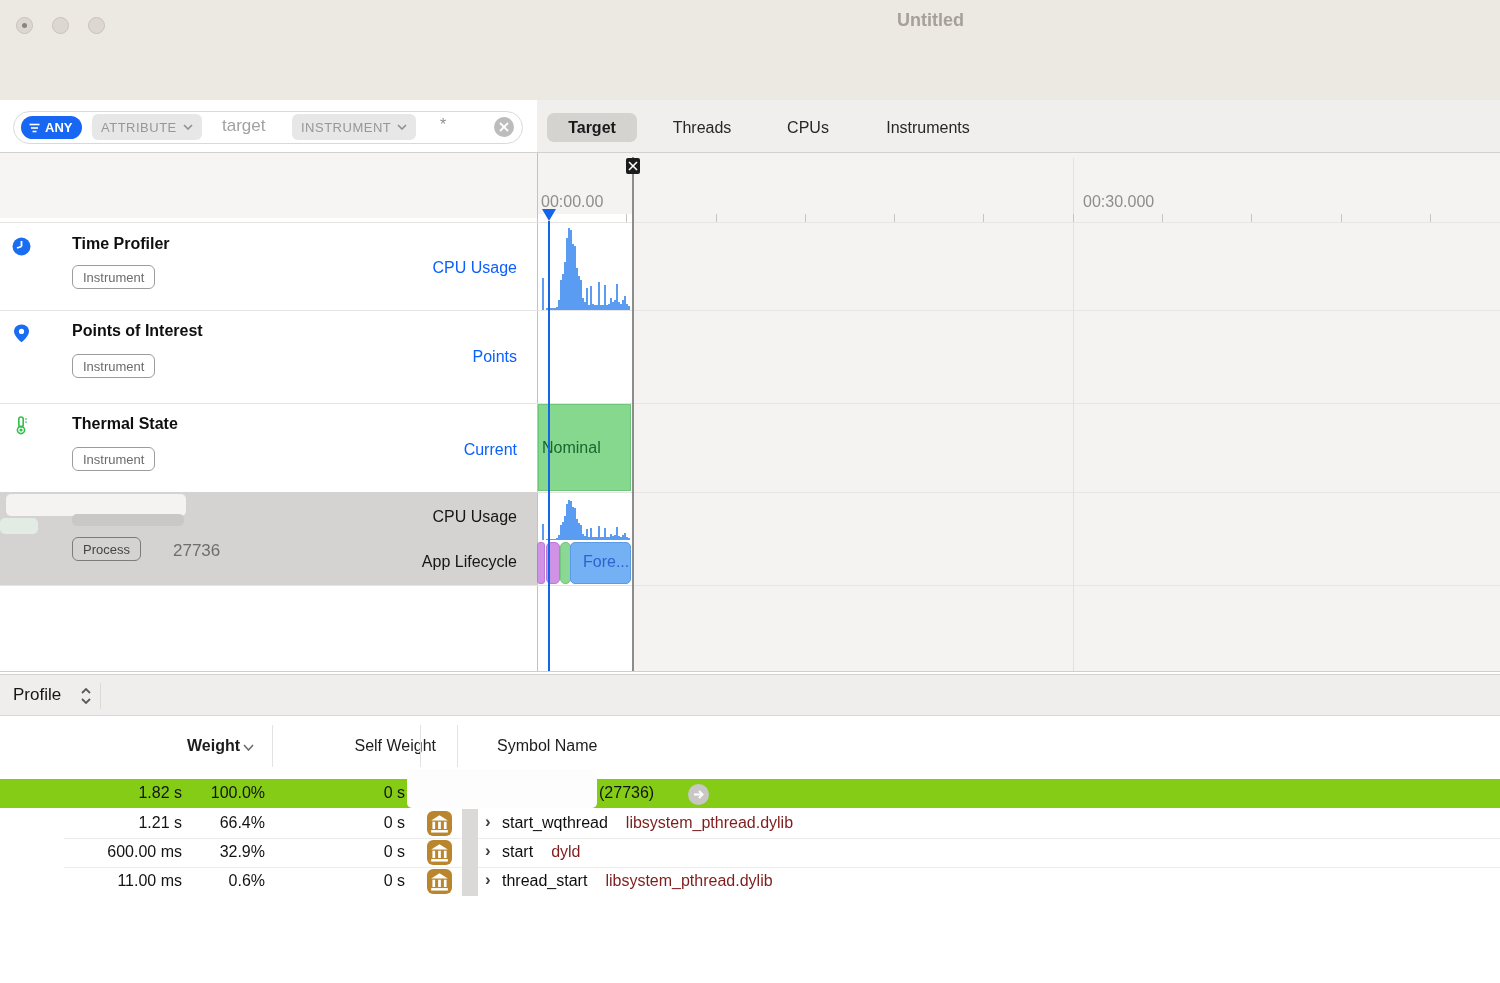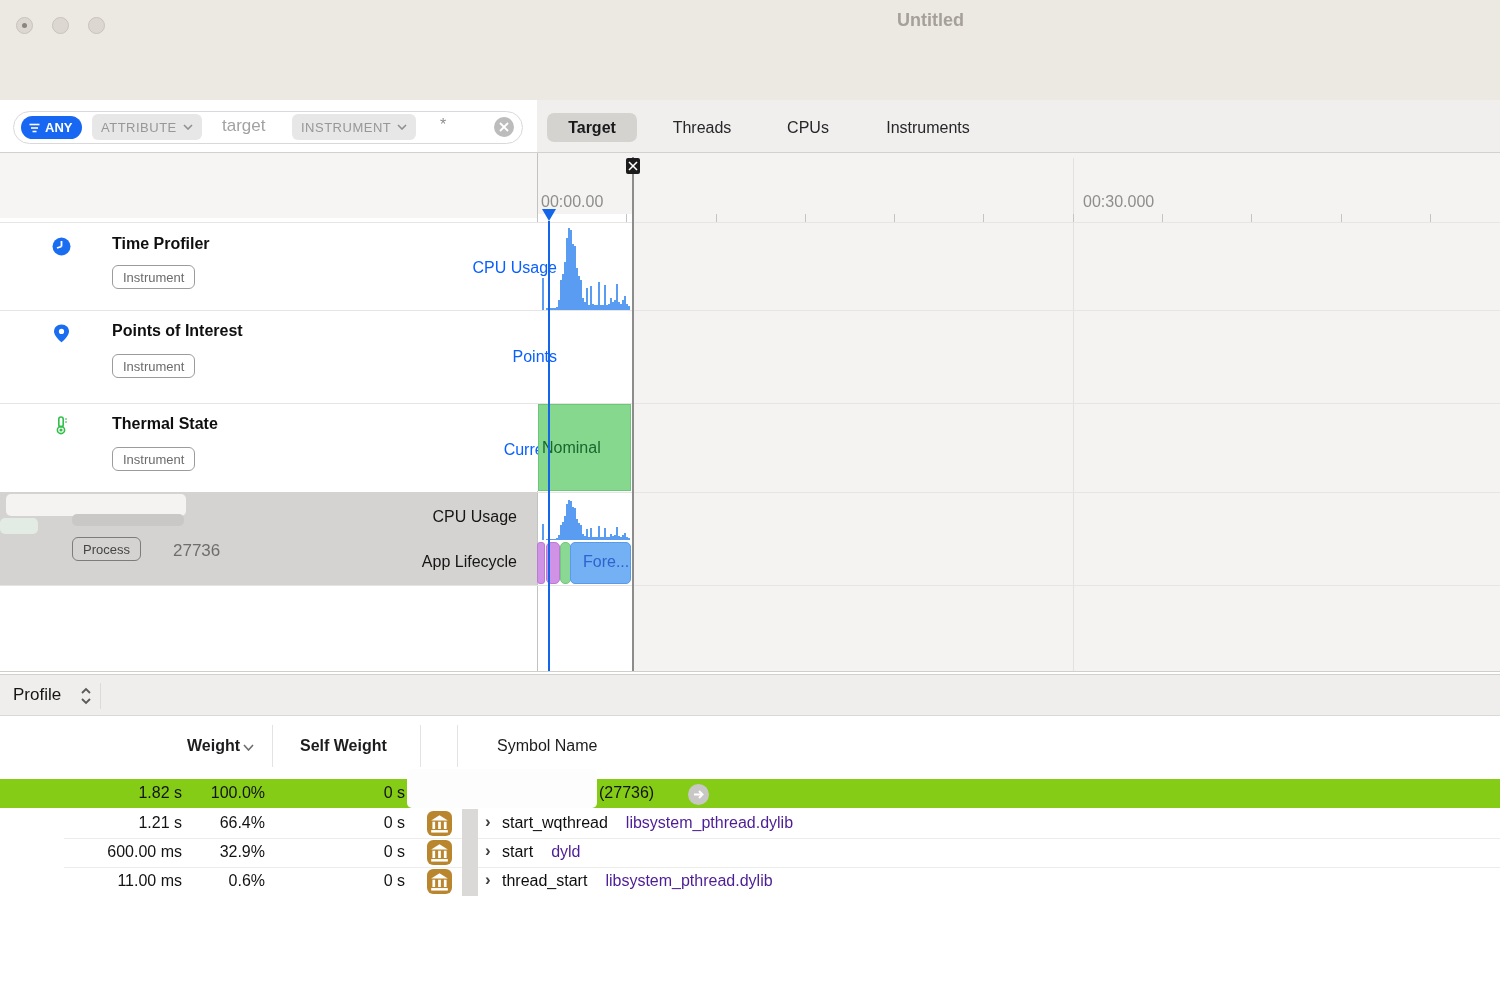--- a/index.html
+++ b/index.html
@@ -44,21 +44,21 @@
   #timeline{left:0;top:153px;width:1500px;height:519px;background:#fff;border-bottom:1px solid #cfcecb;box-sizing:border-box;}
   #plotbg{left:537px;top:0;width:963px;height:518px;background:#f4f3f1;}
   #rulerbg{left:0;top:0;width:537px;height:65px;background:#f6f5f3;}
   #whiteband{left:537px;top:61px;width:95px;height:457px;background:#fff;}
   #tl-leftborder{left:537px;top:0;width:1px;height:518px;background:#c2c2c2;}
   #gridline30{left:1073px;top:5px;width:1px;height:513px;background:#e2e1df;}
   .hdiv{left:0;width:1500px;height:1px;background:#e6e5e3;}
   .ruler-label{top:40px;font-size:16px;color:#8d8d8d;}
   .tick{top:61px;width:1px;height:8px;background:#c4c4c4;}
 
-  .trackhead{left:0;width:537px;background:#fff;margin-left:40px;}
+  .trackhead{left:0;width:537px;background:#fff;}
   .tico{left:12px;width:19px;height:19px;}
   .ttitle{left:72px;font-size:16px;font-weight:bold;color:#0f0f10;}
   .tbadge{left:72px;height:24px;border:1px solid #9c9c9c;border-radius:6px;color:#6b6b6b;font-size:13px;
           display:inline-flex;align-items:center;padding:0 10px;background:transparent;box-sizing:border-box;}
   .tstat{width:517px;text-align:right;font-size:16px;color:#0a60ff;left:0;}
   #track4{left:0;top:339px;width:537px;height:93px;background:#d4d3d1;}
   #track4 .tstat{color:#161616;}
   #t4-badge{border-color:#7c7c7c;color:#454545;}
   #t4-pid{left:173px;top:49px;font-size:17px;color:#6f6e6c;}
 
@@ -86,21 +86,21 @@
   .thdiv{top:9px;width:1px;height:42px;background:#e3e3e3;}
 
   .trow{left:0;width:1500px;height:29px;font-size:16px;}
   .trow.sel{background:#84cc16;}
   .num{position:absolute;top:5px;color:#131313;}
   .r-time{right:1318px;} .r-pct{right:1235px;} .r-self{right:1095px;}
   .banksvg{position:absolute;left:427px;top:2px;}
   .indent{position:absolute;left:462px;top:0;width:16px;height:100%;background:#dad9d8;}
   .disc{position:absolute;left:485px;top:3px;font-size:17px;font-weight:bold;color:#3f3f3f;}
   .sym{position:absolute;left:502px;top:5px;color:#0e0e0e;}
-  .lib{color:#4c1d95;margin-left:18px;}
+  .lib{color:#7f1d1d;margin-left:18px;}
   .rowdiv{position:absolute;left:64px;width:1436px;height:1px;background:#ececea;}
   #row1-redact{left:407px;top:769px;width:190px;height:39px;background:#fdfdfd;border-radius:5px;}
   #focus-btn{left:688px;top:784px;width:21px;height:21px;border-radius:50%;background:#c8c7c5;}
   #focus-btn svg{position:absolute;left:4px;top:4px;}
   #pid-sym{position:absolute;left:599px;top:5px;color:#131313;}
 </style>
 </head>
 <body>
 
 <div id="app">
@@ -360,21 +360,21 @@
       <polyline points="2,13 6,17 10,13" fill="none" stroke="#5a5a5a" stroke-width="1.8"></polyline>
     </svg>
     <div class="abs" id="profile-div"></div>
   </div>
 
   <div class="abs" id="thead">
     <div class="abs th" style="left:0;width:232px;text-align:right;font-weight:bold;">Weight</div>
     <svg class="abs" style="left:243px;top:28px;" width="11" height="7" viewBox="0 0 11 7">
       <polyline points="1,1 5.5,6 10,1" fill="none" stroke="#6e6e6e" stroke-width="1.6"></polyline>
     </svg>
-    <div class="abs th" style="left:292px;width:136px;text-align:left;font-weight:bold;">Self Weight</div>
+    <div class="abs th" style="left:292px;width:136px;text-align:right;">Self Weight</div>
     <div class="abs th" style="left:489px;">Symbol Name</div>
     <div class="abs thdiv" style="left:272px;"></div>
     <div class="abs thdiv" style="left:420px;"></div>
     <div class="abs thdiv" style="left:457px;"></div>
   </div>
 
   <div class="abs trow sel" style="top:779px;">
     <span class="num r-time">1.82 s</span>
     <span class="num r-pct">100.0%</span>
     <span class="num r-self">0 s</span>

